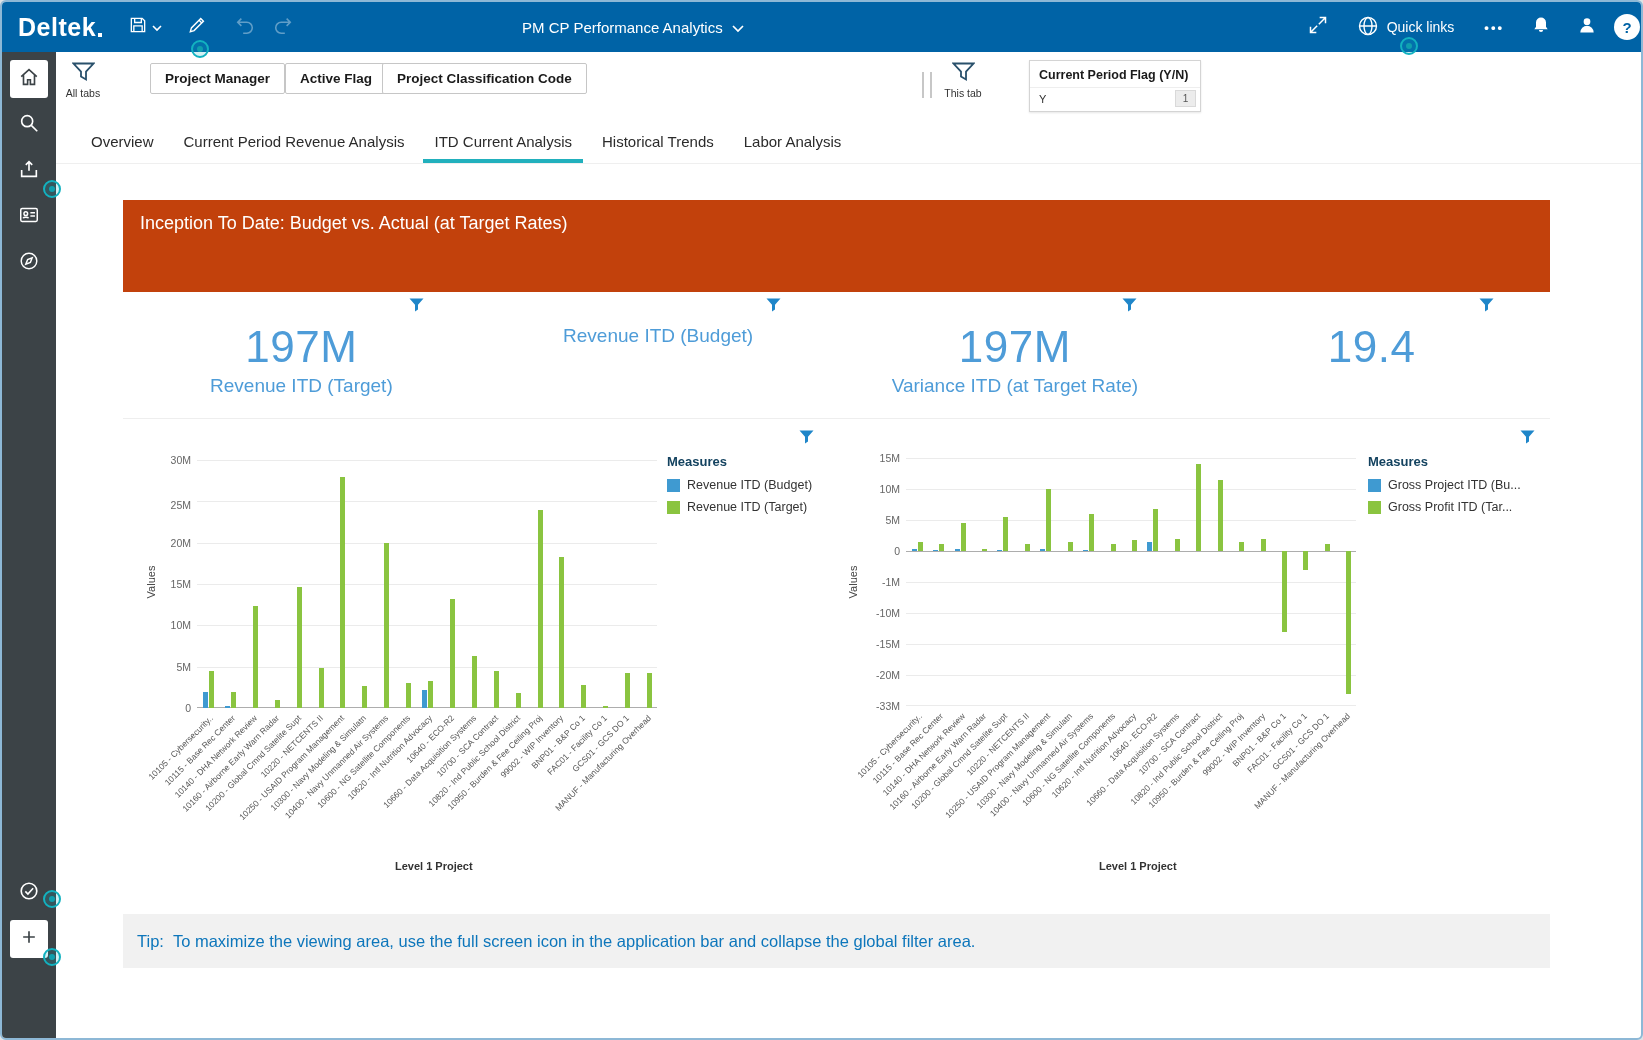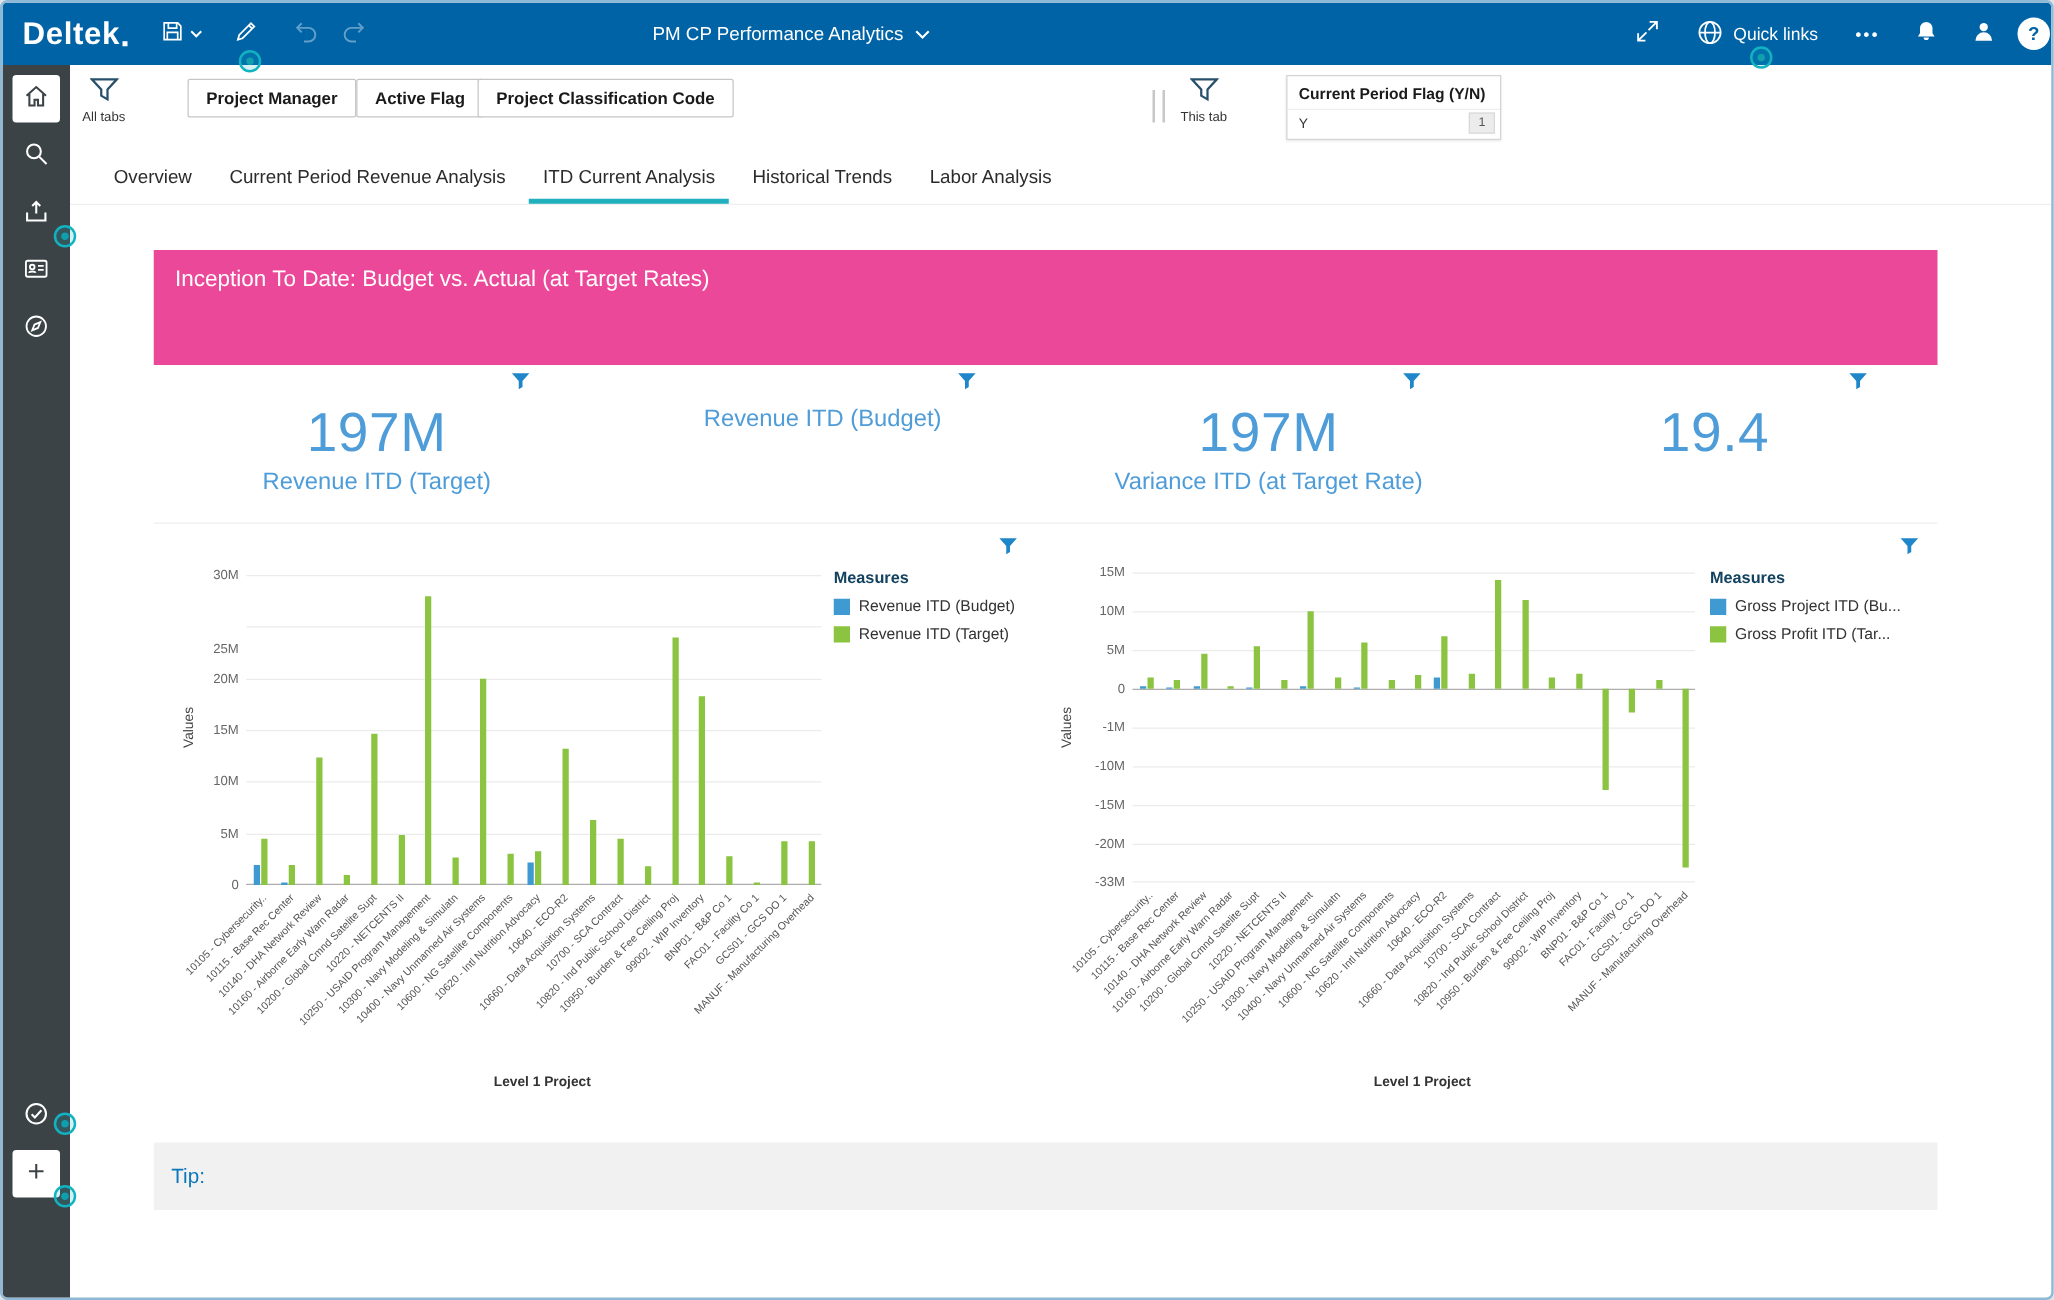--- a/index.html
+++ b/index.html
@@ -41,21 +41,21 @@
                  display:flex;align-items:center;justify-content:center;padding:0 2px;}
 
   
   .tabs{position:absolute;left:54px;top:118px;right:0;height:44px;display:flex;padding-left:20px;background:#fff;
         border-bottom:1px solid #efefef;box-sizing:border-box;}
   .tab{display:flex;align-items:center;padding:0 15px;font-size:15px;color:#2b2b2b;cursor:pointer;position:relative;white-space:nowrap;}
   .tab.active::after{content:"";position:absolute;left:4px;right:4px;bottom:0;height:4px;background:#21b0bd;}
 
   
   .content{position:absolute;left:121px;top:198px;width:1427px;height:790px;}
-  .banner{position:absolute;left:0;top:0;width:100%;height:92px;background:#ec4899;color:#fff;box-sizing:border-box;
+  .banner{position:absolute;left:0;top:0;width:100%;height:92px;background:#c2410c;color:#fff;box-sizing:border-box;
           padding:13px 17px;font-size:18px;}
   .kpis{position:absolute;left:0;top:96px;width:100%;height:122px;display:grid;grid-template-columns:repeat(4,1fr);
         border-bottom:1px solid #eee;}
   .kpi{position:relative;text-align:center;padding-top:26px;}
   .kpi-funnel{position:absolute;top:2px;right:56px;cursor:pointer;}
   .kpi-value{font-size:44px;color:#4e9cd8;letter-spacing:.5px;}
   .kpi-label{font-size:19px;color:#4e9cd8;margin-top:3px;}
 
   
   .chart{position:absolute;top:226px;height:486px;}
@@ -285,21 +285,21 @@
 
     <div class="chart" id="chart-0">
       <span class="chart-funnel"><svg width="15" height="14" viewBox="0 0 15 14">
             <path d="M.5.5h14L9 6.8v4.7l-3 1.9V6.8z" fill="#1f86c9"></path>
           </svg></span>
       <div class="ylab">Values</div>
       <div class="plot">
           <div class="gridline" style="top: 0px;"></div>
           <div class="ytick" style="top: -6px;">30M</div>
           <div class="gridline" style="top: 41.3px;"></div>
-          <div class="ytick" style="top: 53px;">25M</div>
+          <div class="ytick" style="top: 39px;">25M</div>
           <div class="gridline" style="top: 82.7px;"></div>
           <div class="ytick" style="top: 76.7px;">20M</div>
           <div class="gridline" style="top: 124px;"></div>
           <div class="ytick" style="top: 118px;">15M</div>
           <div class="gridline" style="top: 165.3px;"></div>
           <div class="ytick" style="top: 159.3px;">10M</div>
           <div class="gridline" style="top: 206.7px;"></div>
           <div class="ytick" style="top: 200.7px;">5M</div>
           <div class="gridline zero" style="top: 247px;"></div>
           <div class="ytick" style="top: 242px;">0</div>
@@ -450,20 +450,21 @@
             <div class="legend-item">
               <span class="legend-swatch" style="background: rgb(138, 196, 64);"></span>
               <span class="legend-label">Gross Profit ITD (Tar...</span>
             </div>
           </div>
       </div>
     </div>
 
     <div class="tipbar">
       <span class="tip-prefix">Tip:</span>
+      <span>To maximize the viewing area, use the full screen icon in the application bar and collapse the global filter area.</span>
     </div>
   </main>
 
   <div class="coach" style="left:189px;top:38px;"></div>
   <div class="coach" style="left:1398px;top:35px;"></div>
   <div class="coach" style="left:41px;top:178px;"></div>
   <div class="coach" style="left:41px;top:888px;"></div>
   <div class="coach" style="left:41px;top:946px;"></div>
 
 </div>

